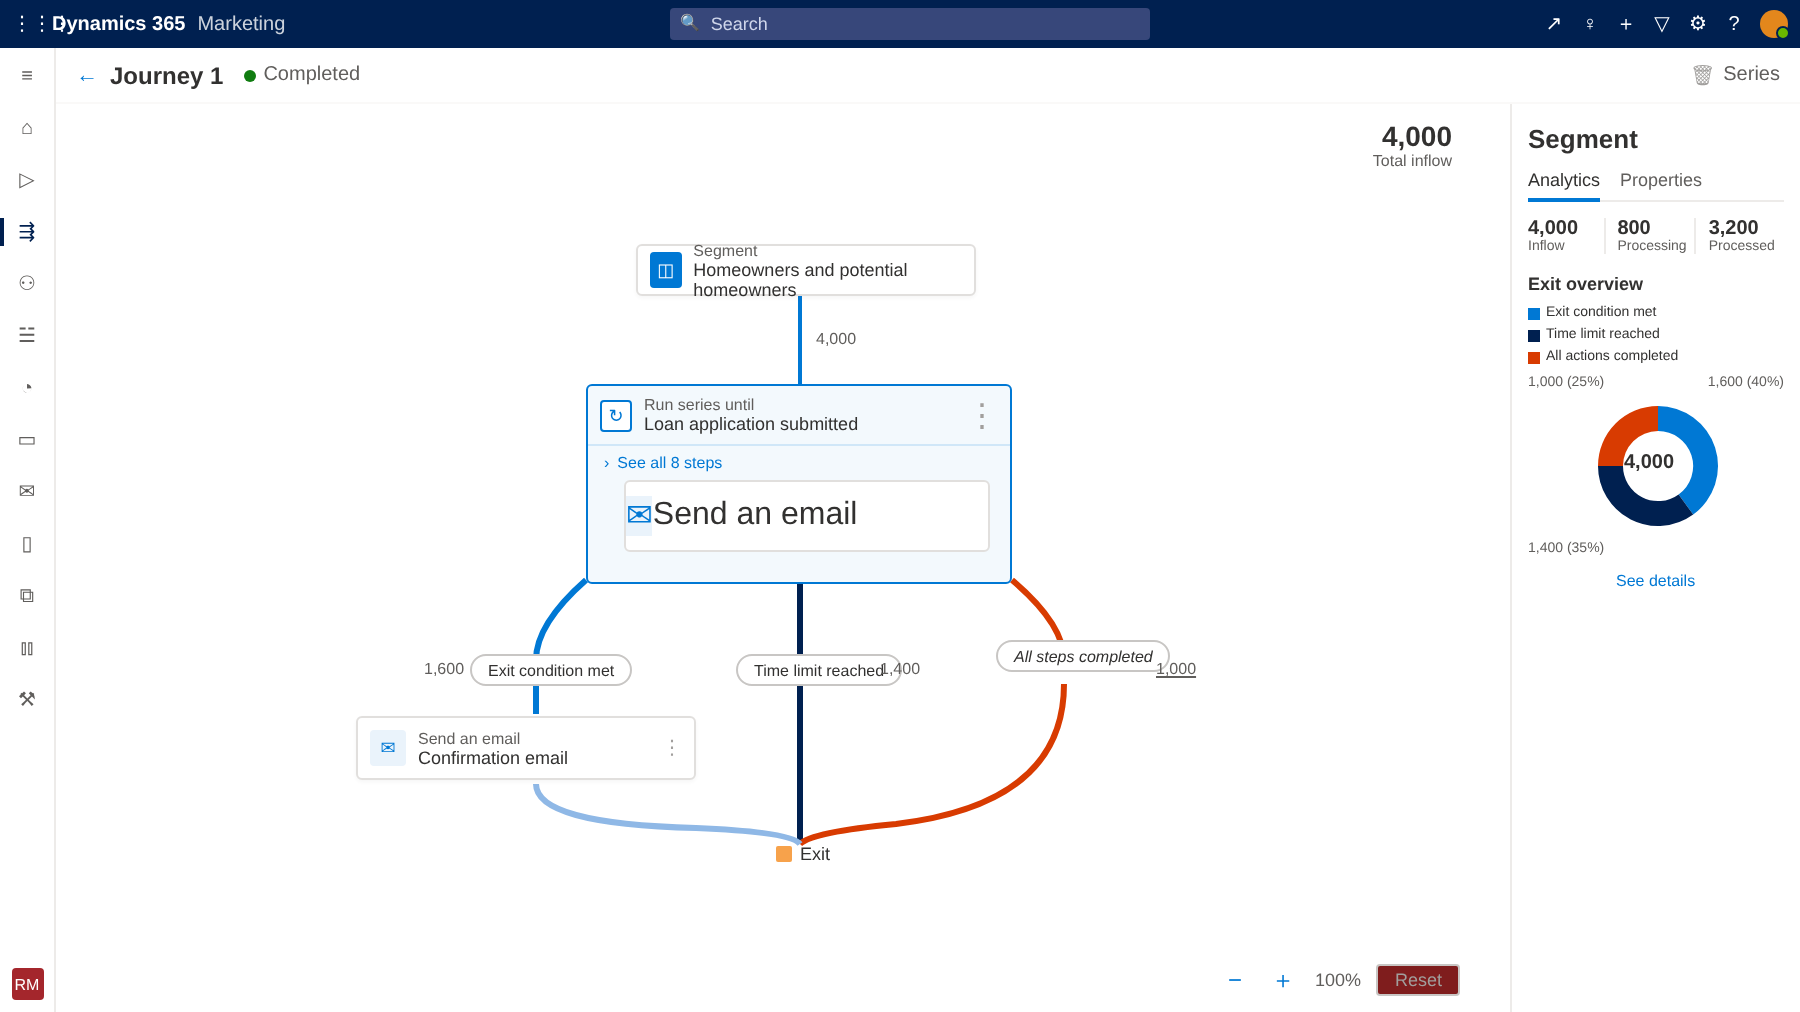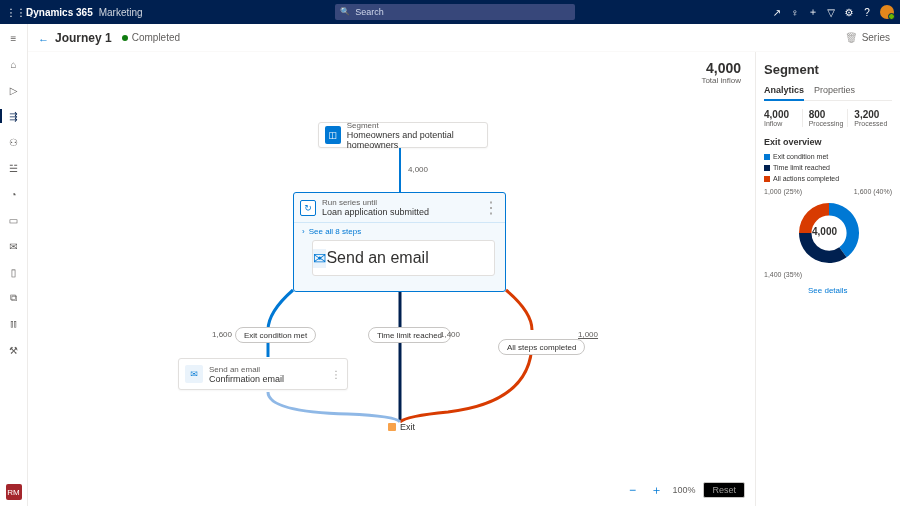--- a/index.html
+++ b/index.html
@@ -24,47 +24,47 @@
 .rail .ritem.sel::before{content:"";position:absolute;left:0;width:2px;height:14px;background:#002050;}
 .rail .ravatar{width:16px;height:16px;background:#a4262c;color:#fff;font-size:8px;display:flex;align-items:center;justify-content:center;position:absolute;bottom:6px;border-radius:2px;}
 .content { flex:1; display:flex; flex-direction:column; }
 .header { height:28px; display:flex; align-items:center; padding:0 10px; font-size:10px; border-bottom:1px solid #faf9f8;}
 .header .back { color:#0078d4; font-size:11px; margin-right:6px;}
 .header .title { font-weight:600; font-size:12px; margin-right:10px;}
 .header .status-dot{width:6px;height:6px;border-radius:50%;background:#107c10;margin-right:4px;}
 .header .status{color:#605e5c;}
 .header .right{margin-left:auto;display:flex;align-items:center;gap:4px;color:#605e5c;}
 .header .del-ic{color:#a19f9d;}
-.canvas-wrap{flex:1;display:flex;}
+.canvas-wrap{flex:1;display:flex;gap:15px;}
 .canvas{flex:1;position:relative;background:#fff;}
 svg.lines{position:absolute;inset:0;width:100%;height:100%;}
 .node{position:absolute;background:#fff;border:1px solid #e1dfdd;border-radius:3px;box-shadow:0 1px 2px rgba(0,0,0,.04);display:flex;align-items:center;font-size:9px;}
 .node .ic{width:18px;height:18px;border-radius:2px;margin:6px;display:flex;align-items:center;justify-content:center;color:#fff;font-size:9px;}
 .node .txt .type{color:#605e5c;font-size:8px;}
 .node .txt .label{font-size:9px;color:#323130;}
 .node .dots{margin-left:auto;margin-right:6px;color:#a19f9d;font-size:10px;}
 .seriesbox{position:absolute;border:1px solid #0078d4;border-radius:3px;background:#f3f9fd;}
 .seriesbox .seeall{color:#0078d4;font-size:8px;padding:4px 8px;display:flex;align-items:center;gap:4px;}
 .seriesbox .inner{position:relative;background:#fff;border:1px solid #e1dfdd;border-radius:3px;margin:0 10px 12px 18px;height:36px;display:flex;align-items:center;}
 .seriesbox .head{display:flex;align-items:center;height:30px;border-bottom:1px solid #d0e7f8;}
 .pill{position:absolute;background:#fff;border:1px solid #c8c6c4;border-radius:10px;height:16px;font-size:8px;display:flex;align-items:center;padding:0 8px;color:#323130;}
 .flowcount{position:absolute;font-size:8px;color:#605e5c;}
 .exitnode{position:absolute;display:flex;align-items:center;gap:4px;font-size:9px;color:#323130;justify-content:center;}
 .exitnode .sq{width:8px;height:8px;background:#f7a24b;border-radius:1px;}
 .topstat{position:absolute;right:14px;top:8px;text-align:right;}
 .topstat .num{font-size:14px;font-weight:600;}
 .topstat .lbl{font-size:8px;color:#605e5c;}
 .zoom{position:absolute;right:10px;bottom:8px;display:flex;align-items:center;gap:8px;font-size:9px;color:#605e5c;}
 .zoom .btn{width:16px;height:14px;display:flex;align-items:center;justify-content:center;border:none;background:none;color:#0078d4;font-size:12px;}
-.zoom .reset{border:1px solid #c8c6c4;border-radius:2px;padding:2px 8px;color:#a19f9d;background:#000000;font-size:9px;}
+.zoom .reset{border:1px solid #c8c6c4;border-radius:2px;padding:2px 8px;color:#a19f9d;background:#7f1d1d;font-size:9px;}
 .panel{width:145px;border-left:1px solid #edebe9;padding:10px 8px;font-size:9px;overflow:hidden;}
 .panel .title{font-size:13px;font-weight:600;margin-bottom:8px;}
 .panel .tabs{display:flex;gap:10px;font-size:9px;border-bottom:1px solid #edebe9;margin-bottom:8px;}
 .panel .tab{padding-bottom:4px;color:#605e5c;}
-.panel .tab.sel{color:#323130;font-weight:700;border-bottom:2px solid #0078d4;margin-bottom:-1px;}
+.panel .tab.sel{color:#323130;font-weight:400;border-bottom:2px solid #0078d4;margin-bottom:-1px;}
 .panel .stats{display:flex;gap:6px;margin-bottom:10px;}
 .panel .stat{flex:1;border-right:1px solid #edebe9;padding-right:4px;}
 .panel .stat:last-child{border-right:none;}
 .panel .stat .n{font-size:10px;font-weight:600;}
 .panel .stat .l{font-size:7px;color:#605e5c;}
 .panel .sub{font-size:9px;font-weight:600;margin-bottom:6px;}
 .panel .legend{font-size:7px;display:flex;flex-wrap:wrap;gap:4px 8px;margin-bottom:6px;}
 .panel .legend span{display:flex;align-items:center;gap:3px;}
 .panel .legend i{width:6px;height:6px;display:inline-block;}
 .panel .donutwrap{position:relative;height:90px;margin-bottom:8px;}
@@ -177,21 +177,21 @@
             </div>
           </div>
         </div>
 
         <div class="flowcount" style="left:184px;top:278px;">1,600</div>
         <div class="pill" style="left:207px;top:275px;">Exit condition met</div>
 
         <div class="pill" style="left:340px;top:275px;">Time limit reached</div>
         <div class="flowcount" style="left:412px;top:278px;">1,400</div>
 
-        <div class="pill" style="left:470px;top:287px;">All steps completed</div>
+        <div class="pill" style="left:470px;top:268px;font-style:italic;">All steps completed</div>
         <div class="flowcount" style="left:550px;top:278px;text-decoration:underline;">1,000</div>
 
         <div class="node" style="left:150px;top:306px;width:170px;height:32px;">
           <div class="ic" style="background:#eaf3fb;color:#0078d4">✉</div>
           <div class="txt">
             <div class="type">Send an email</div>
             <div class="label">Confirmation email</div>
           </div>
           <div class="dots">⋮</div>
         </div>

